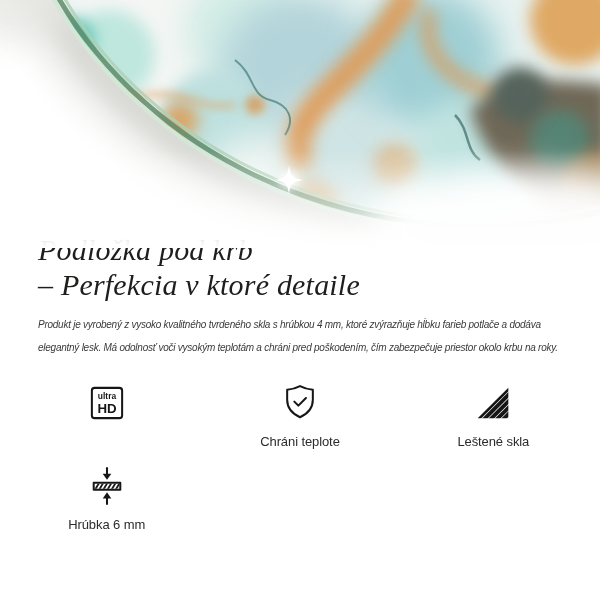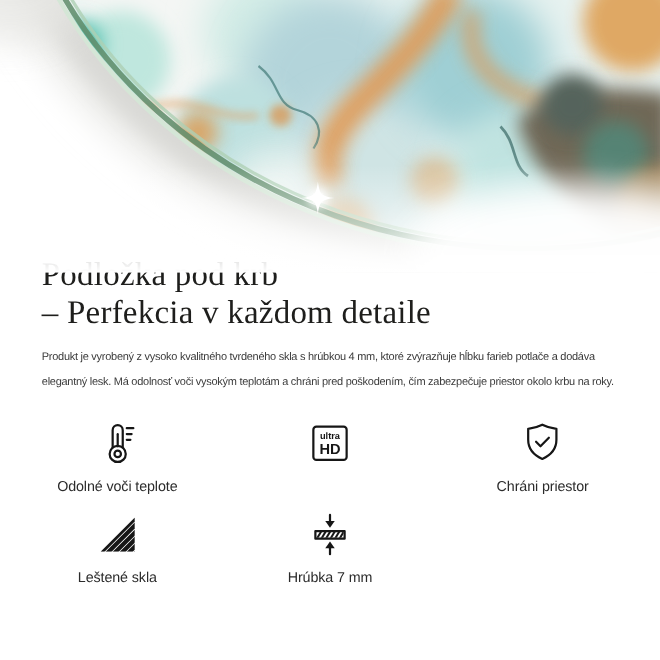--- a/index.html
+++ b/index.html
@@ -3,21 +3,21 @@
 <meta charset="utf-8">
 <style>
   html, body { margin: 0; padding: 0; background: #ffffff; }
   body {
     width: 600px; height: 600px; overflow: hidden;
     font-family: "Liberation Sans", sans-serif;
     color: #2b2b2b;
   }
   .hero { height: 248px; overflow: hidden; position: relative; }
   .hero svg { display: block; }
-  .content { padding: 0 38px; }
+  .content { padding: 0 38px; font-style: italic; }
   .page-title {
     font-family: "Liberation Serif", "DejaVu Serif", serif;
     font-weight: 400;
     font-size: 30px;
     line-height: 35px;
     color: #1e1e1c;
     margin: -16px 0 12px 0;
     letter-spacing: 0.2px;
   }
   .page-title span { display: block; }
@@ -125,58 +125,46 @@
       <circle r="9" fill="#ffffff" filter="url(#b4)" opacity="0.9"></circle>
       <path d="M0 -15 C1.3 -3.5 3.5 -1.3 15 0 C3.5 1.3 1.3 3.5 0 15 C-1.3 3.5 -3.5 1.3 -15 0 C-3.5 -1.3 -1.3 -3.5 0 -15 Z" fill="#ffffff"></path>
       <path d="M0 -7 C0.6 -1.6 1.6 -0.6 7 0 C1.6 0.6 0.6 1.6 0 7 C-0.6 1.6 -1.6 0.6 -7 0 C-1.6 -0.6 -0.6 -1.6 0 -7 Z" fill="#ffffff" transform="rotate(45)" opacity="0.95"></path>
     </g>
   </svg>
 </div>
 
 <div class="content">
   <h1 class="page-title">
     <span>Podložka pod krb</span>
-    <span>– Perfekcia v každom detaile</span>
+    <span>– Perfekcia v ktoré detaile</span>
   </h1>
   <p class="description">Produkt je vyrobený z vysoko kvalitného tvrdeného skla s hrúbkou 4 mm, ktoré zvýrazňuje hĺbku farieb potlače a dodáva elegantný lesk. Má odolnosť voči vysokým teplotám a chráni pred poškodením, čím zabezpečuje priestor okolo krbu na roky.</p>
 </div>
 
 <div class="features">
 
-  <div class="feature">
-    <div class="icon-box">
-      <svg viewBox="0 0 48 48">
-        <circle class="ico" cx="24" cy="34.5" r="8"></circle>
-        <circle class="ico" cx="24" cy="34.5" r="3.2" stroke-width="2"></circle>
-        <path class="ico" d="M19 28 V11 a5 5 0 0 1 10 0 V28"></path>
-        <path class="ico" d="M24 27 V15" stroke-width="2"></path>
-        <path class="ico" d="M33 9 h6.5 M33 14.8 h4.8 M33 20.6 h3.6" stroke-width="2"></path>
-      </svg>
-    </div>
-    <div class="feature-label">Odolné voči teplote</div>
-  </div>
 
   <div class="feature">
     <div class="icon-box">
       <svg viewBox="0 0 48 48">
         <rect class="ico" x="7.5" y="7.5" width="33" height="33" rx="3" stroke-width="2.6"></rect>
         <text class="badge-text" x="24" y="20" font-size="9.2" text-anchor="middle">ultra</text>
         <text class="badge-text" x="24" y="35" font-size="14.5" text-anchor="middle">HD</text>
       </svg>
     </div>
   </div>
 
   <div class="feature">
     <div class="icon-box">
       <svg viewBox="0 0 48 48">
         <path class="ico" stroke-width="2.3" d="M24 5.5 C28.5 7.8 33 9 38 9.6 V20.5 C38 29.5 32.3 35.8 24 39.5 C15.7 35.8 10 29.5 10 20.5 V9.6 C15 9 19.5 7.8 24 5.5 Z"></path>
         <path class="ico" stroke-width="2.3" d="M17.8 22.5 l4.4 4.4 L30.5 18.5"></path>
       </svg>
     </div>
-    <div class="feature-label">Chráni priestor</div>
+    <div class="feature-label">Chráni teplote</div>
   </div>
 
 
   <div class="feature">
     <div class="icon-box">
       <svg viewBox="0 0 48 48">
         <defs>
             <clipPath id="triClip">
               <path d="M7 41 L41 7 L41 41 Z"></path>
             </clipPath>
@@ -210,16 +198,16 @@
           <line x1="24.5" y1="28" x2="29" y2="20.5"></line>
           <line x1="29" y1="28" x2="33.5" y2="20.5"></line>
           <line x1="33.5" y1="28" x2="38" y2="20.5"></line>
         </g>
         <path class="ico" d="M24 4.5 V10.5" stroke-width="2.4"></path>
         <path class="ico-fill" d="M19.3 10.5 h9.4 L24 17.2 Z"></path>
         <path class="ico" d="M24 43.5 V37.5" stroke-width="2.4"></path>
         <path class="ico-fill" d="M19.3 37.5 h9.4 L24 30.8 Z"></path>
       </svg>
     </div>
-    <div class="feature-label">Hrúbka 7 mm</div>
+    <div class="feature-label">Hrúbka 6 mm</div>
   </div>
 
 </div>
 
 </body></html>

